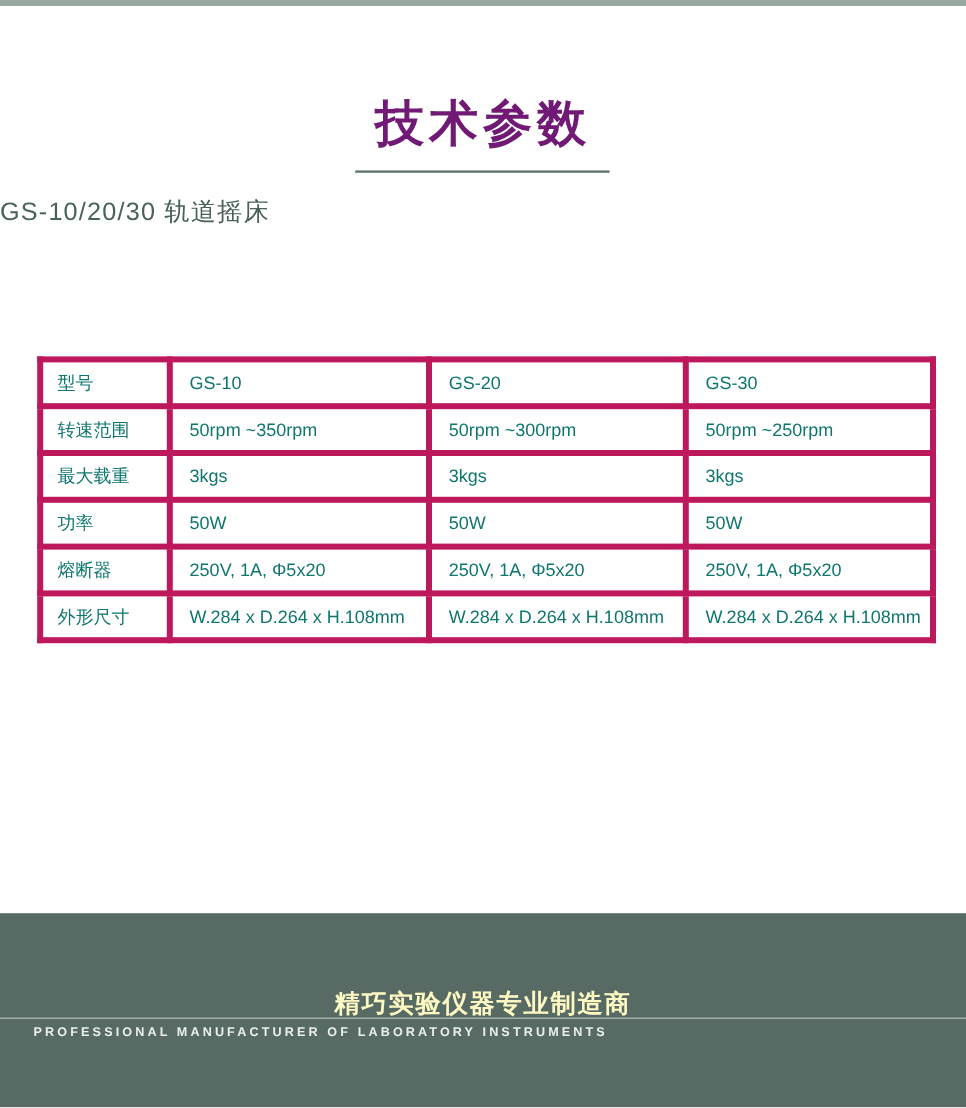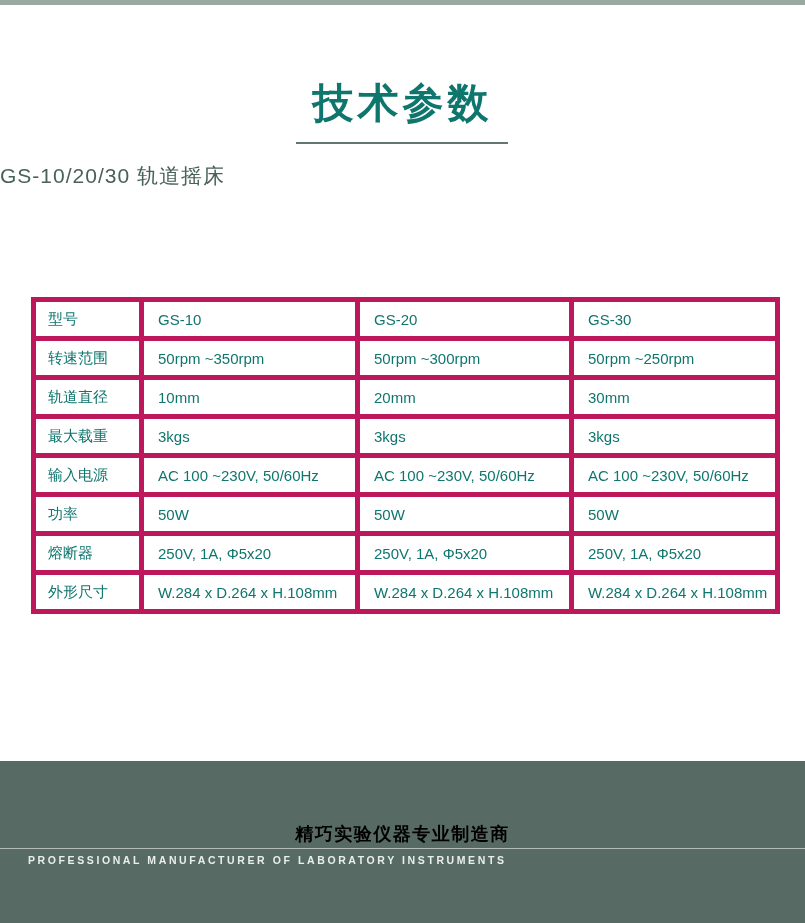--- a/index.html
+++ b/index.html
@@ -2,33 +2,33 @@
 <html><head>
 <meta charset="utf-8">
 <style>
   html,body{margin:0;padding:0;background:#ffffff;}
   body{font-family:"Liberation Sans","DejaVu Sans",sans-serif;}
   .page{position:relative;width:805px;height:923px;background:#ffffff;overflow:hidden;margin:0 auto;}
 
   .topbar{position:absolute;left:0;top:0;width:100%;height:5px;background:#9aa8a2;}
 
   .title{position:absolute;left:0;top:76px;width:100%;text-align:center;
-         font-size:41px;font-weight:bold;color:#0f766e;letter-spacing:4px;}
+         font-size:41px;font-weight:bold;color:#701a75;letter-spacing:4px;}
   .title-underline{position:absolute;left:296px;top:142px;width:212px;height:2px;background:#64776f;}
   .subtitle{position:absolute;left:0;top:162px;width:100%;text-align:left;
             font-size:21px;color:#49615a;letter-spacing:1px;}
 
   table.spec{position:absolute;left:31px;top:297px;width:744px;border-collapse:collapse;table-layout:fixed;}
   table.spec td{border:5px solid #be185d;height:34px;font-size:15px;color:#0f766e;
                 padding:0 0 0 14px;vertical-align:middle;white-space:nowrap;overflow:hidden;}
   table.spec td.lbl{padding-left:12px;}
 
   .footer{position:absolute;left:0;top:761px;width:100%;height:162px;background:#576b64;}
   .footer-cn{position:absolute;left:0;top:61px;width:100%;text-align:center;
-             font-size:18px;font-weight:bold;color:#000000;letter-spacing:1.5px;}
+             font-size:21px;font-weight:bold;color:#fef9c3;letter-spacing:1.5px;}
   .footer-line{position:absolute;left:0;top:87px;width:100%;height:1px;background:rgba(255,255,255,0.55);}
   .footer-en{position:absolute;left:0;top:93px;width:100%;text-align:left;
              font-size:10.5px;font-weight:bold;color:#e9efec;letter-spacing:2.6px;margin-left:28px;}
 </style>
 </head>
 <body>
 
 <div class="page">
 
   <div class="topbar"></div>
@@ -51,36 +51,24 @@
           <td>GS-20</td>
           <td>GS-30</td>
         </tr>
         <tr>
           <td class="lbl">转速范围</td>
           <td>50rpm ~350rpm</td>
           <td>50rpm ~300rpm</td>
           <td>50rpm ~250rpm</td>
         </tr>
         <tr>
-          <td class="lbl">轨道直径</td>
-          <td>10mm</td>
-          <td>20mm</td>
-          <td>30mm</td>
-        </tr>
-        <tr>
           <td class="lbl">最大载重</td>
           <td>3kgs</td>
           <td>3kgs</td>
           <td>3kgs</td>
-        </tr>
-        <tr>
-          <td class="lbl">输入电源</td>
-          <td>AC 100 ~230V, 50/60Hz</td>
-          <td>AC 100 ~230V, 50/60Hz</td>
-          <td>AC 100 ~230V, 50/60Hz</td>
         </tr>
         <tr>
           <td class="lbl">功率</td>
           <td>50W</td>
           <td>50W</td>
           <td>50W</td>
         </tr>
         <tr>
           <td class="lbl">熔断器</td>
           <td>250V, 1A, Φ5x20</td>

